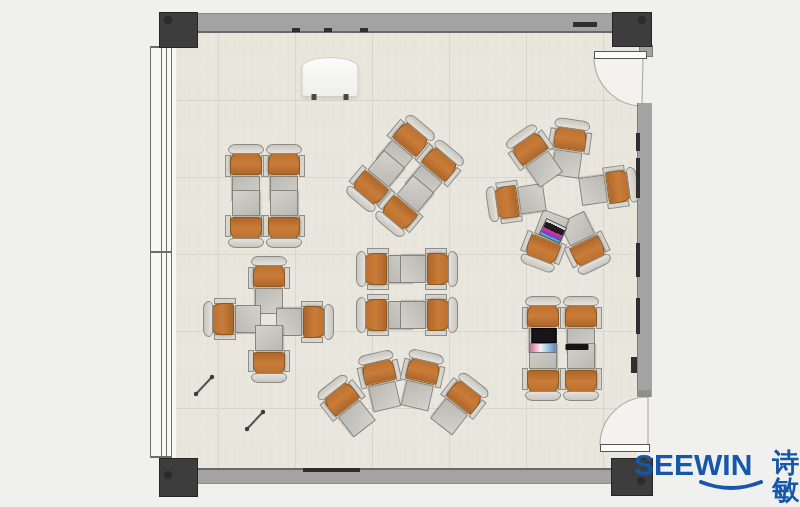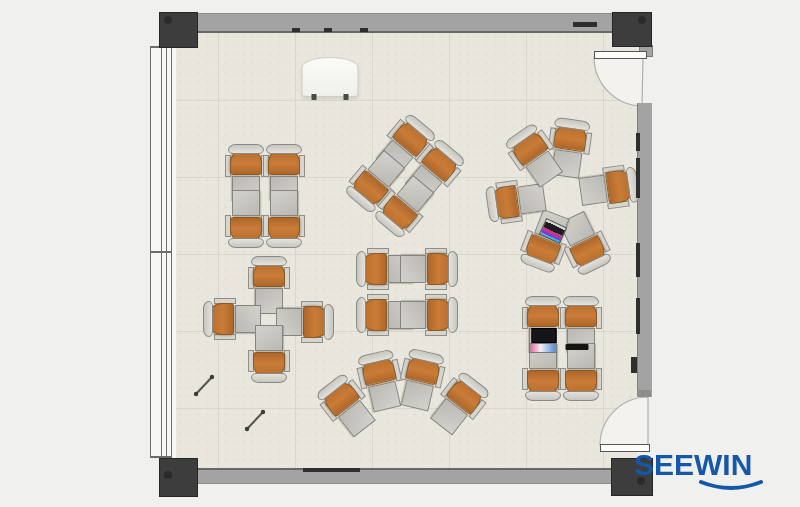--- a/index.html
+++ b/index.html
@@ -129,20 +129,21 @@
         <circle cx="247" cy="429" r="2.2" fill="#3c3b35"></circle>
         <circle cx="263" cy="412" r="2.2" fill="#3c3b35"></circle>
       </g>
     </svg>
 
   <div class="logo">
     <span class="logo-en">SEEWIN</span>
     <svg class="swoosh" viewBox="0 0 66 12">
       <path d="M3 2 Q33 14 63 2" fill="none" stroke="#1557a8" stroke-width="4" stroke-linecap="round"></path>
     </svg>
+    <span class="logo-cn">诗敏</span>
   </div>
 <div class="unit" style="left: 246px; top: 173px; transform: translate(-50%, -50%) rotate(180deg);">
       <div class="u-desk"></div>
       <div class="u-arm l"></div>
       <div class="u-arm r"></div>
       <div class="u-seat"></div>
       <div class="u-back"></div>
     </div>
     <div class="unit" style="left: 284px; top: 173px; transform: translate(-50%, -50%) rotate(180deg);">
       <div class="u-desk"></div>

